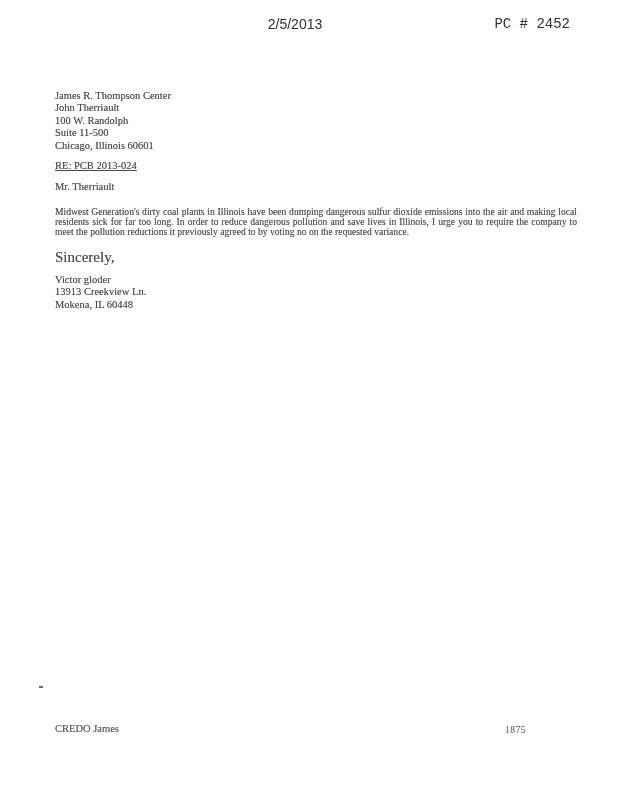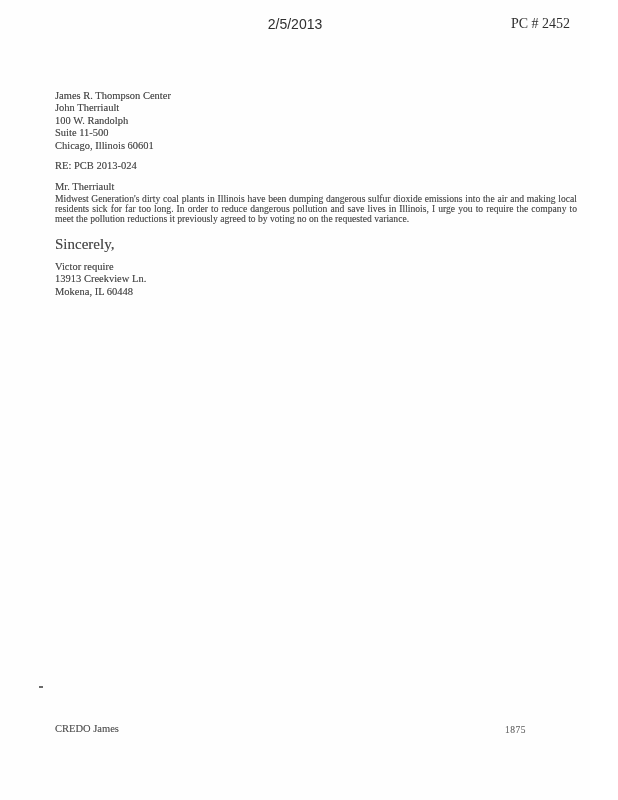--- a/index.html
+++ b/index.html
@@ -23,21 +23,21 @@
     width: 100%;
     text-align: center;
     font-family: "Liberation Sans", sans-serif;
     font-size: 14px;
     color: #2f2f2f;
   }
   .header-pc {
     position: absolute;
     top: 16px;
     right: 20px;
-    font-family: Liberation Serif, serif;
+    font-family: Liberation Mono, monospace;
     font-size: 14px;
     color: #2f2f2f;
     text-align: center;
   }
   
   .letter {
     position: absolute;
     left: 55px;
     top: 90px;
     width: 522px;
@@ -45,28 +45,29 @@
     text-shadow: 0 0 0.5px rgba(70,70,70,0.55);
   }
   .addr-block div {
     font-size: 10.5px;
     line-height: 12.4px;
   }
   .re-line {
     margin-top: 8px;
     font-size: 10.5px;
     line-height: 12.4px;
+    text-decoration: underline;
   }
   .salutation {
     margin-top: 9px;
     font-size: 10.5px;
     line-height: 12.4px;
   }
   .body-paragraph {
-    margin-top: 0;
+    margin-top: 13px;
     font-size: 9.6px;
     line-height: 10px;
     text-align: justify;
     color: #4f4f4f;
   }
   .closing {
     margin-top: 14px;
     font-size: 15px;
     line-height: 12.4px;
   }
@@ -126,21 +127,21 @@
 
     <div class="re-line">RE: PCB 2013-024</div>
 
     <div class="salutation">Mr. Therriault</div>
 
     <div class="body-paragraph">Midwest Generation's dirty coal plants in Illinois have been dumping dangerous sulfur dioxide emissions into the air and making local residents sick for far too long. In order to reduce dangerous pollution and save lives in Illinois, I urge you to require the company to meet the pollution reductions it previously agreed to by voting no on the requested variance.</div>
 
     <div class="closing">Sincerely,</div>
 
     <div class="sender-block">
-      <div>Victor require</div>
+      <div>Victor gloder</div>
       <div>13913 Creekview Ln.</div>
       <div>Mokena, IL 60448</div>
     </div>
 
   </div>
 
   <div class="stray-mark"></div>
 
   <div class="footer-left">CREDO James</div>
 

